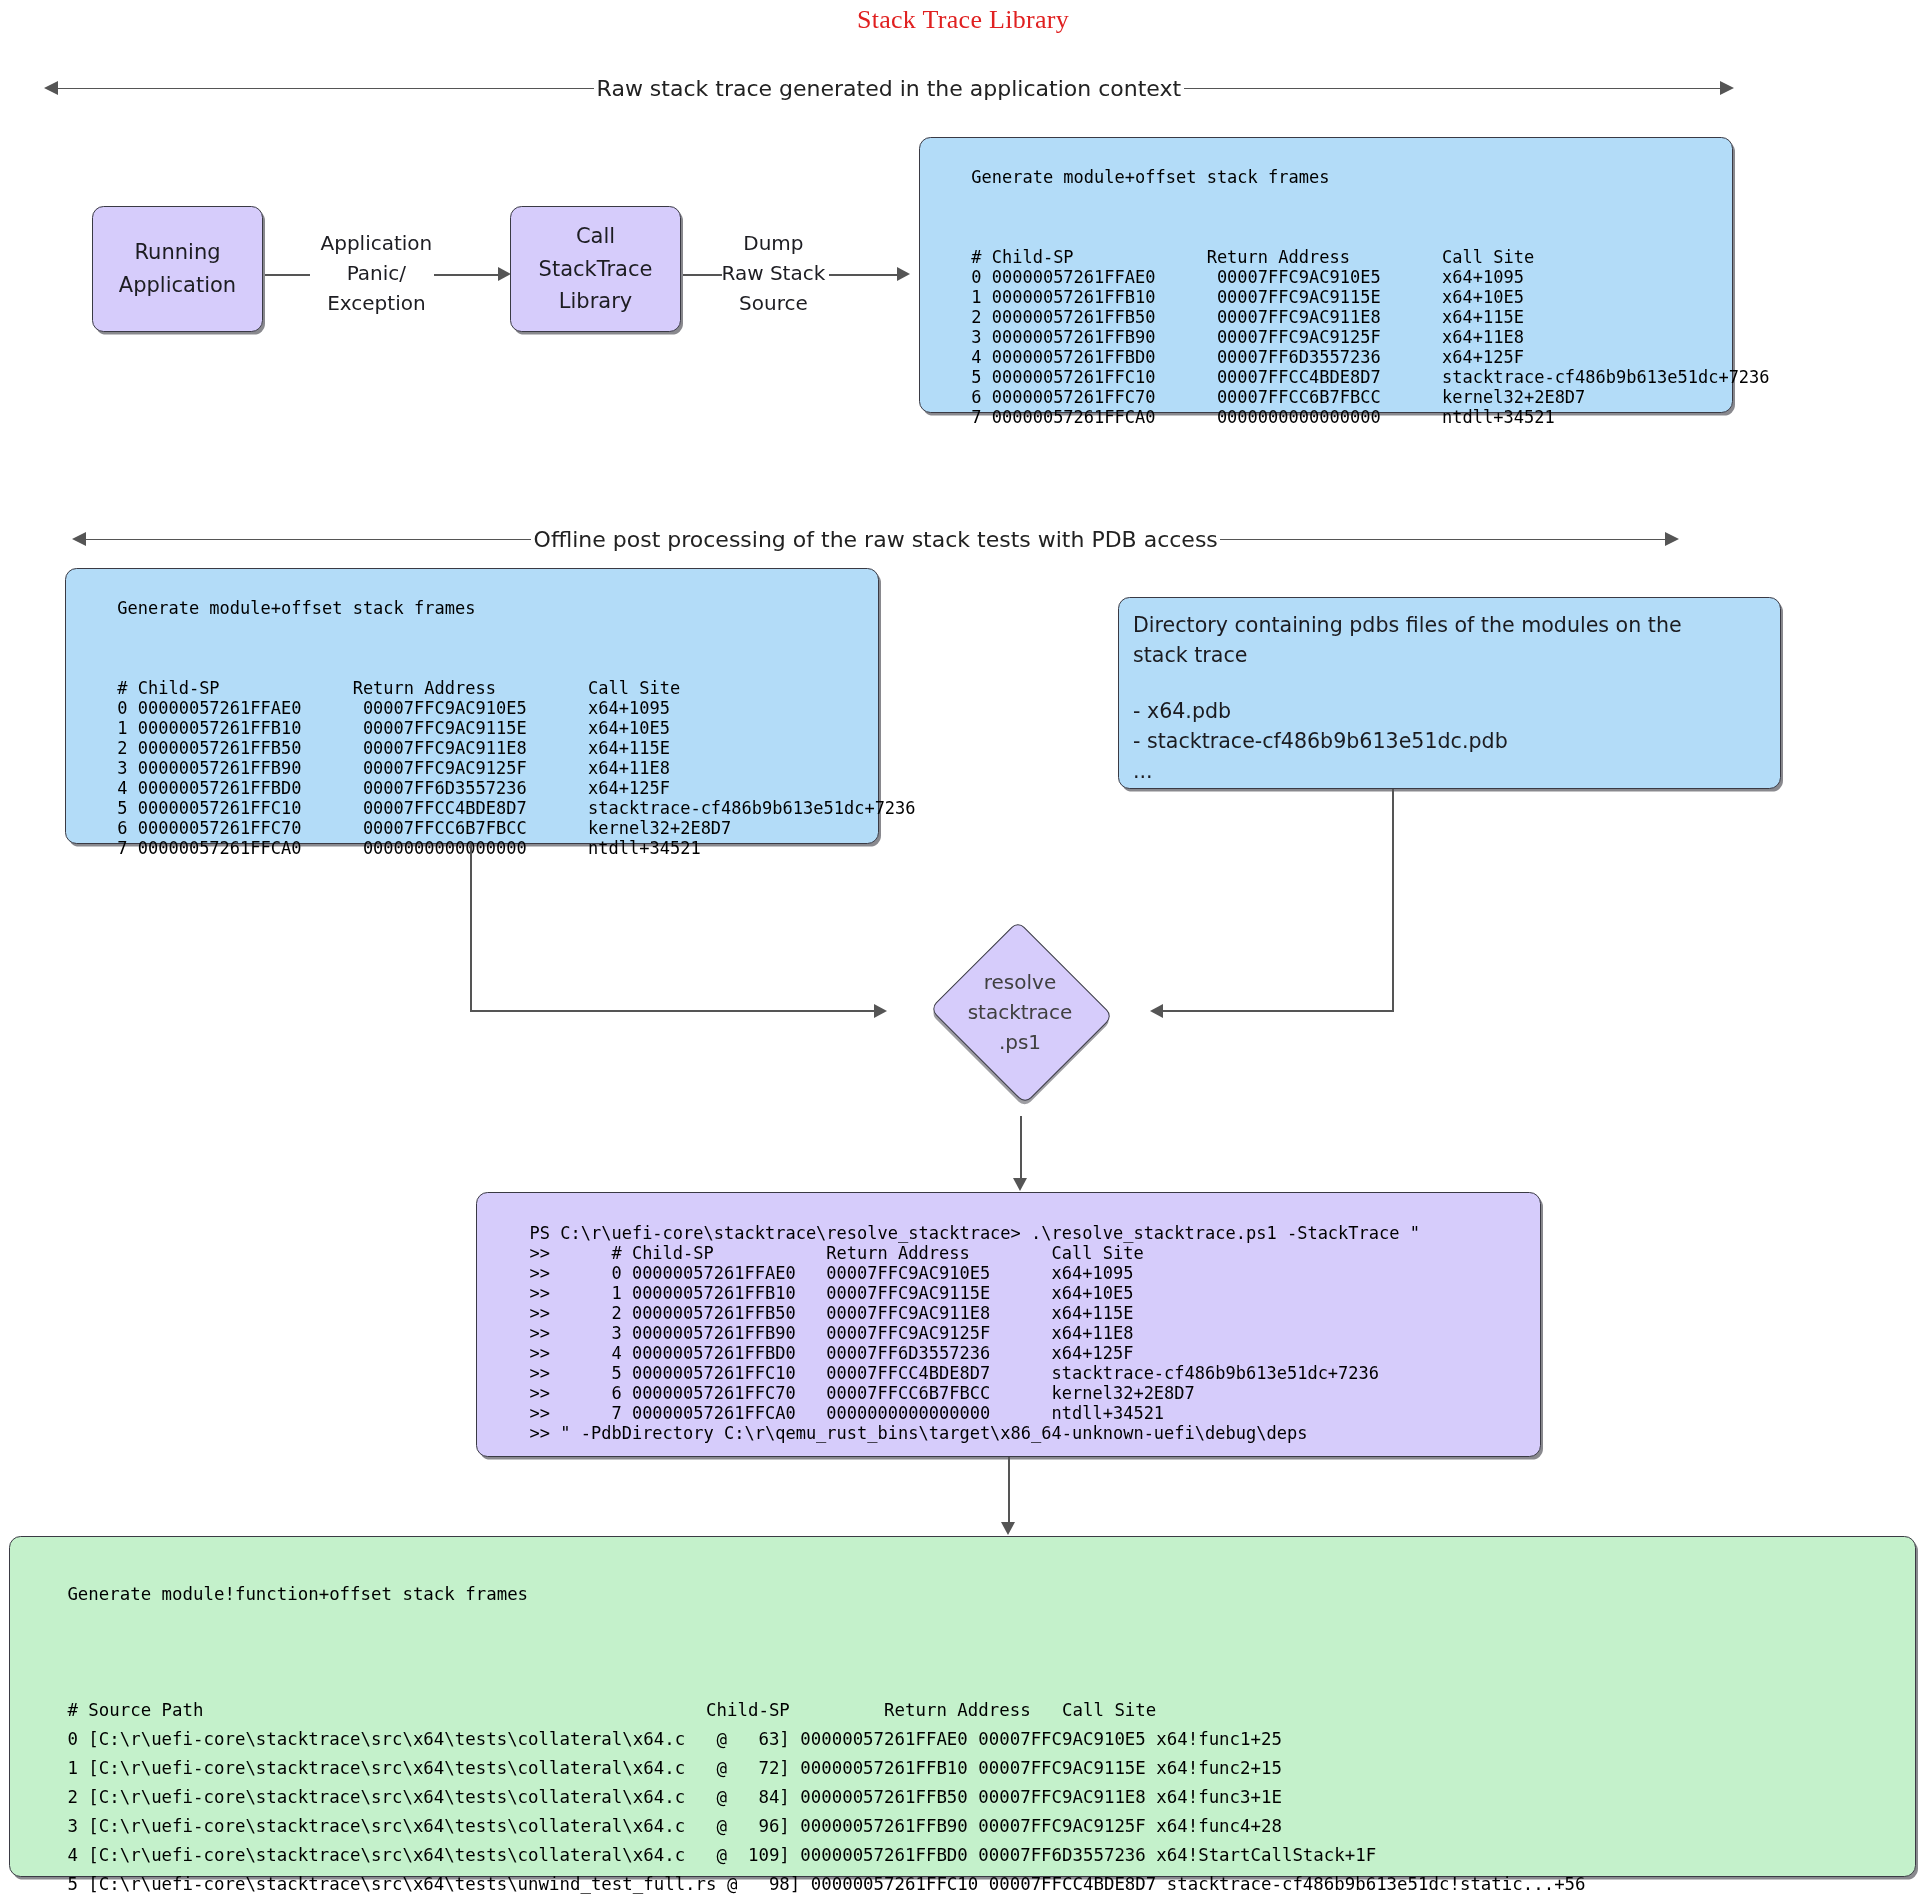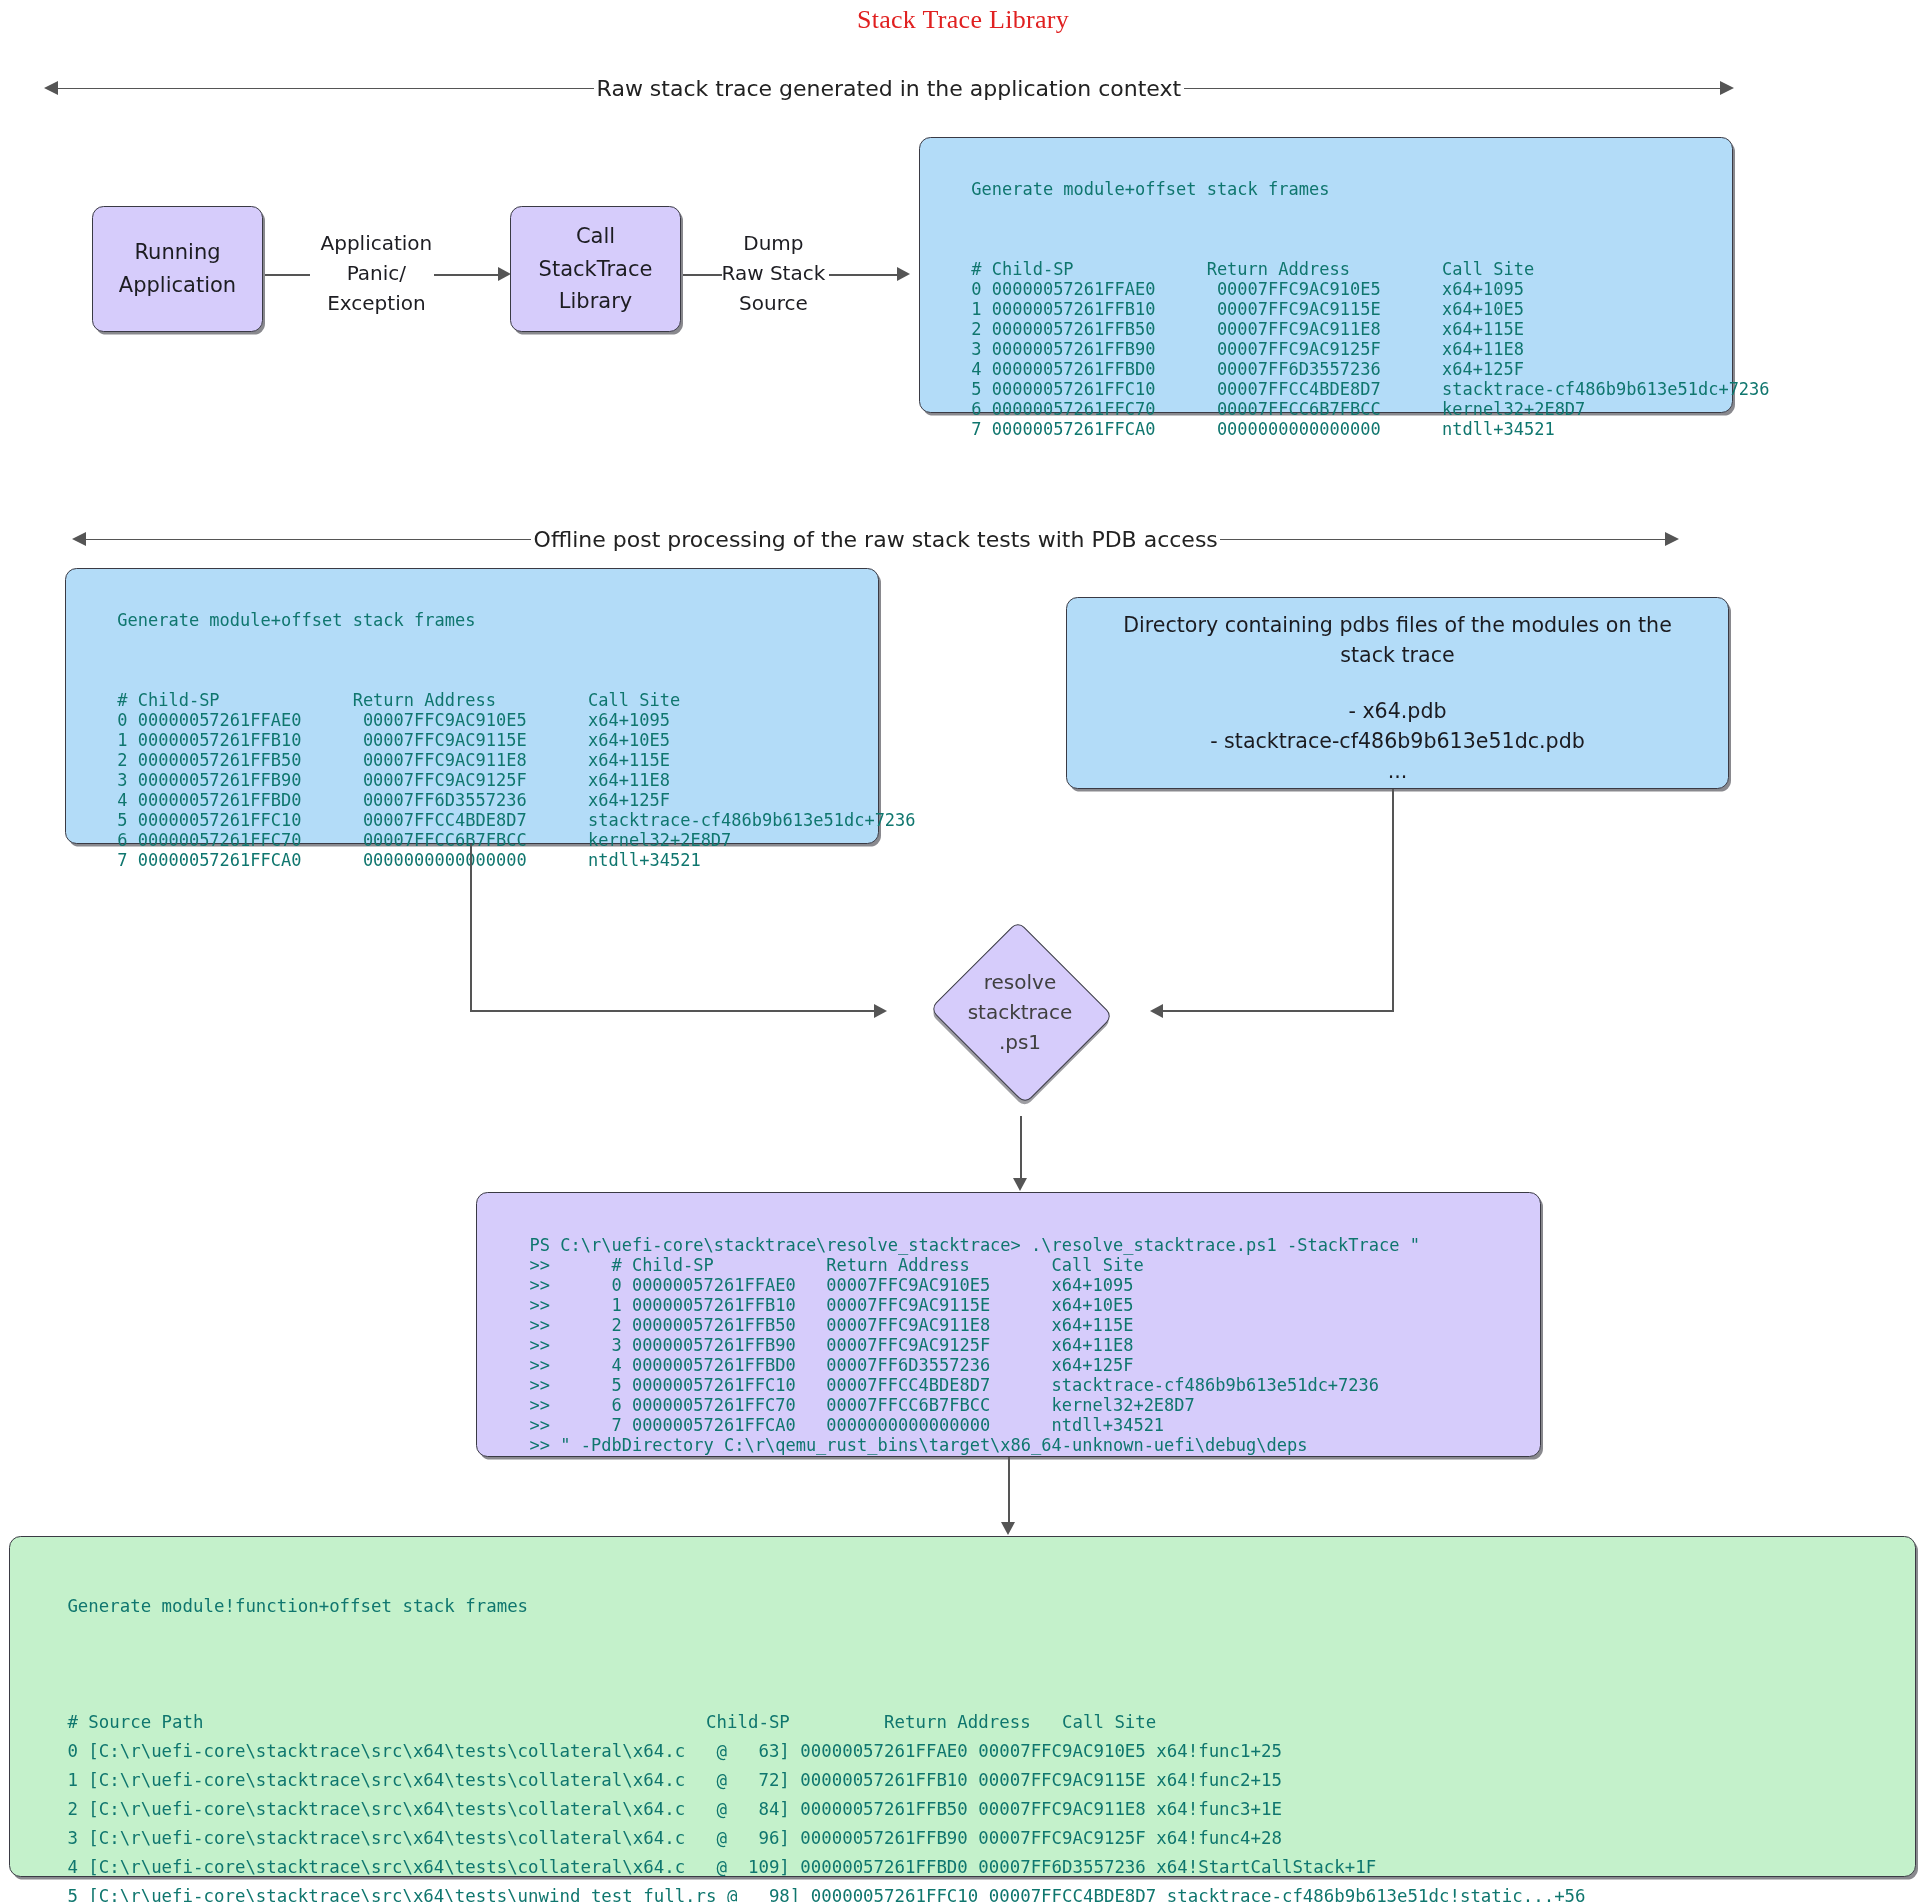--- a/index.html
+++ b/index.html
@@ -54,21 +54,21 @@
     box-shadow:2.6px 3.2px 0 -0.6px rgba(40,40,50,.45);
   }
   #resolve-label{
     position:absolute;width:206px;text-align:center;
     color:#404040;font-size:20px;line-height:1.5;
   }
 
   
   .code{
     position:absolute;box-sizing:border-box;padding:9px 10.3px 11.6px 10.3px;
-    white-space:pre;font-size:17px;line-height:20px;color:#0f766e;margin-top:12px;
+    white-space:pre;font-size:17px;line-height:20px;color:#000000;
   }
   .code .blank{display:block;height:20px;}
 
   
   .conn{position:absolute;background:#555;}
   .conn.v{width:1.9px;}
   .conn.h{height:1.9px;}
   .arrow-down{
     position:absolute;width:0;height:0;
     border-left:7px solid transparent;border-right:7px solid transparent;
@@ -158,21 +158,21 @@
     <span>1 00000057261FFB10      00007FFC9AC9115E      x64+10E5</span>
     <span>2 00000057261FFB50      00007FFC9AC911E8      x64+115E</span>
     <span>3 00000057261FFB90      00007FFC9AC9125F      x64+11E8</span>
     <span>4 00000057261FFBD0      00007FF6D3557236      x64+125F</span>
     <span>5 00000057261FFC10      00007FFCC4BDE8D7      stacktrace-cf486b9b613e51dc+7236</span>
     <span>6 00000057261FFC70      00007FFCC6B7FBCC      kernel32+2E8D7</span>
     <span>7 00000057261FFCA0      0000000000000000      ntdll+34521</span>
   </div>
 </div>
 
-<div class="node blue" id="pdb-dir-box" style="left:1066px;top:597px;width:663px;height:192px;text-align:center;">
+<div class="node blue" id="pdb-dir-box" style="left:1118px;top:597px;width:663px;height:192px;">
   <div style="padding:11.6px 14px;color:#1b1b20;font-size:20.6px;line-height:30px;" class="hand">
     <div>Directory containing pdbs files of the modules on the</div>
     <div>stack trace</div>
     <div style="height:26px;"></div>
     <div>- x64.pdb</div>
     <div>- stacktrace-cf486b9b613e51dc.pdb</div>
     <div>...</div>
   </div>
 </div>
 

